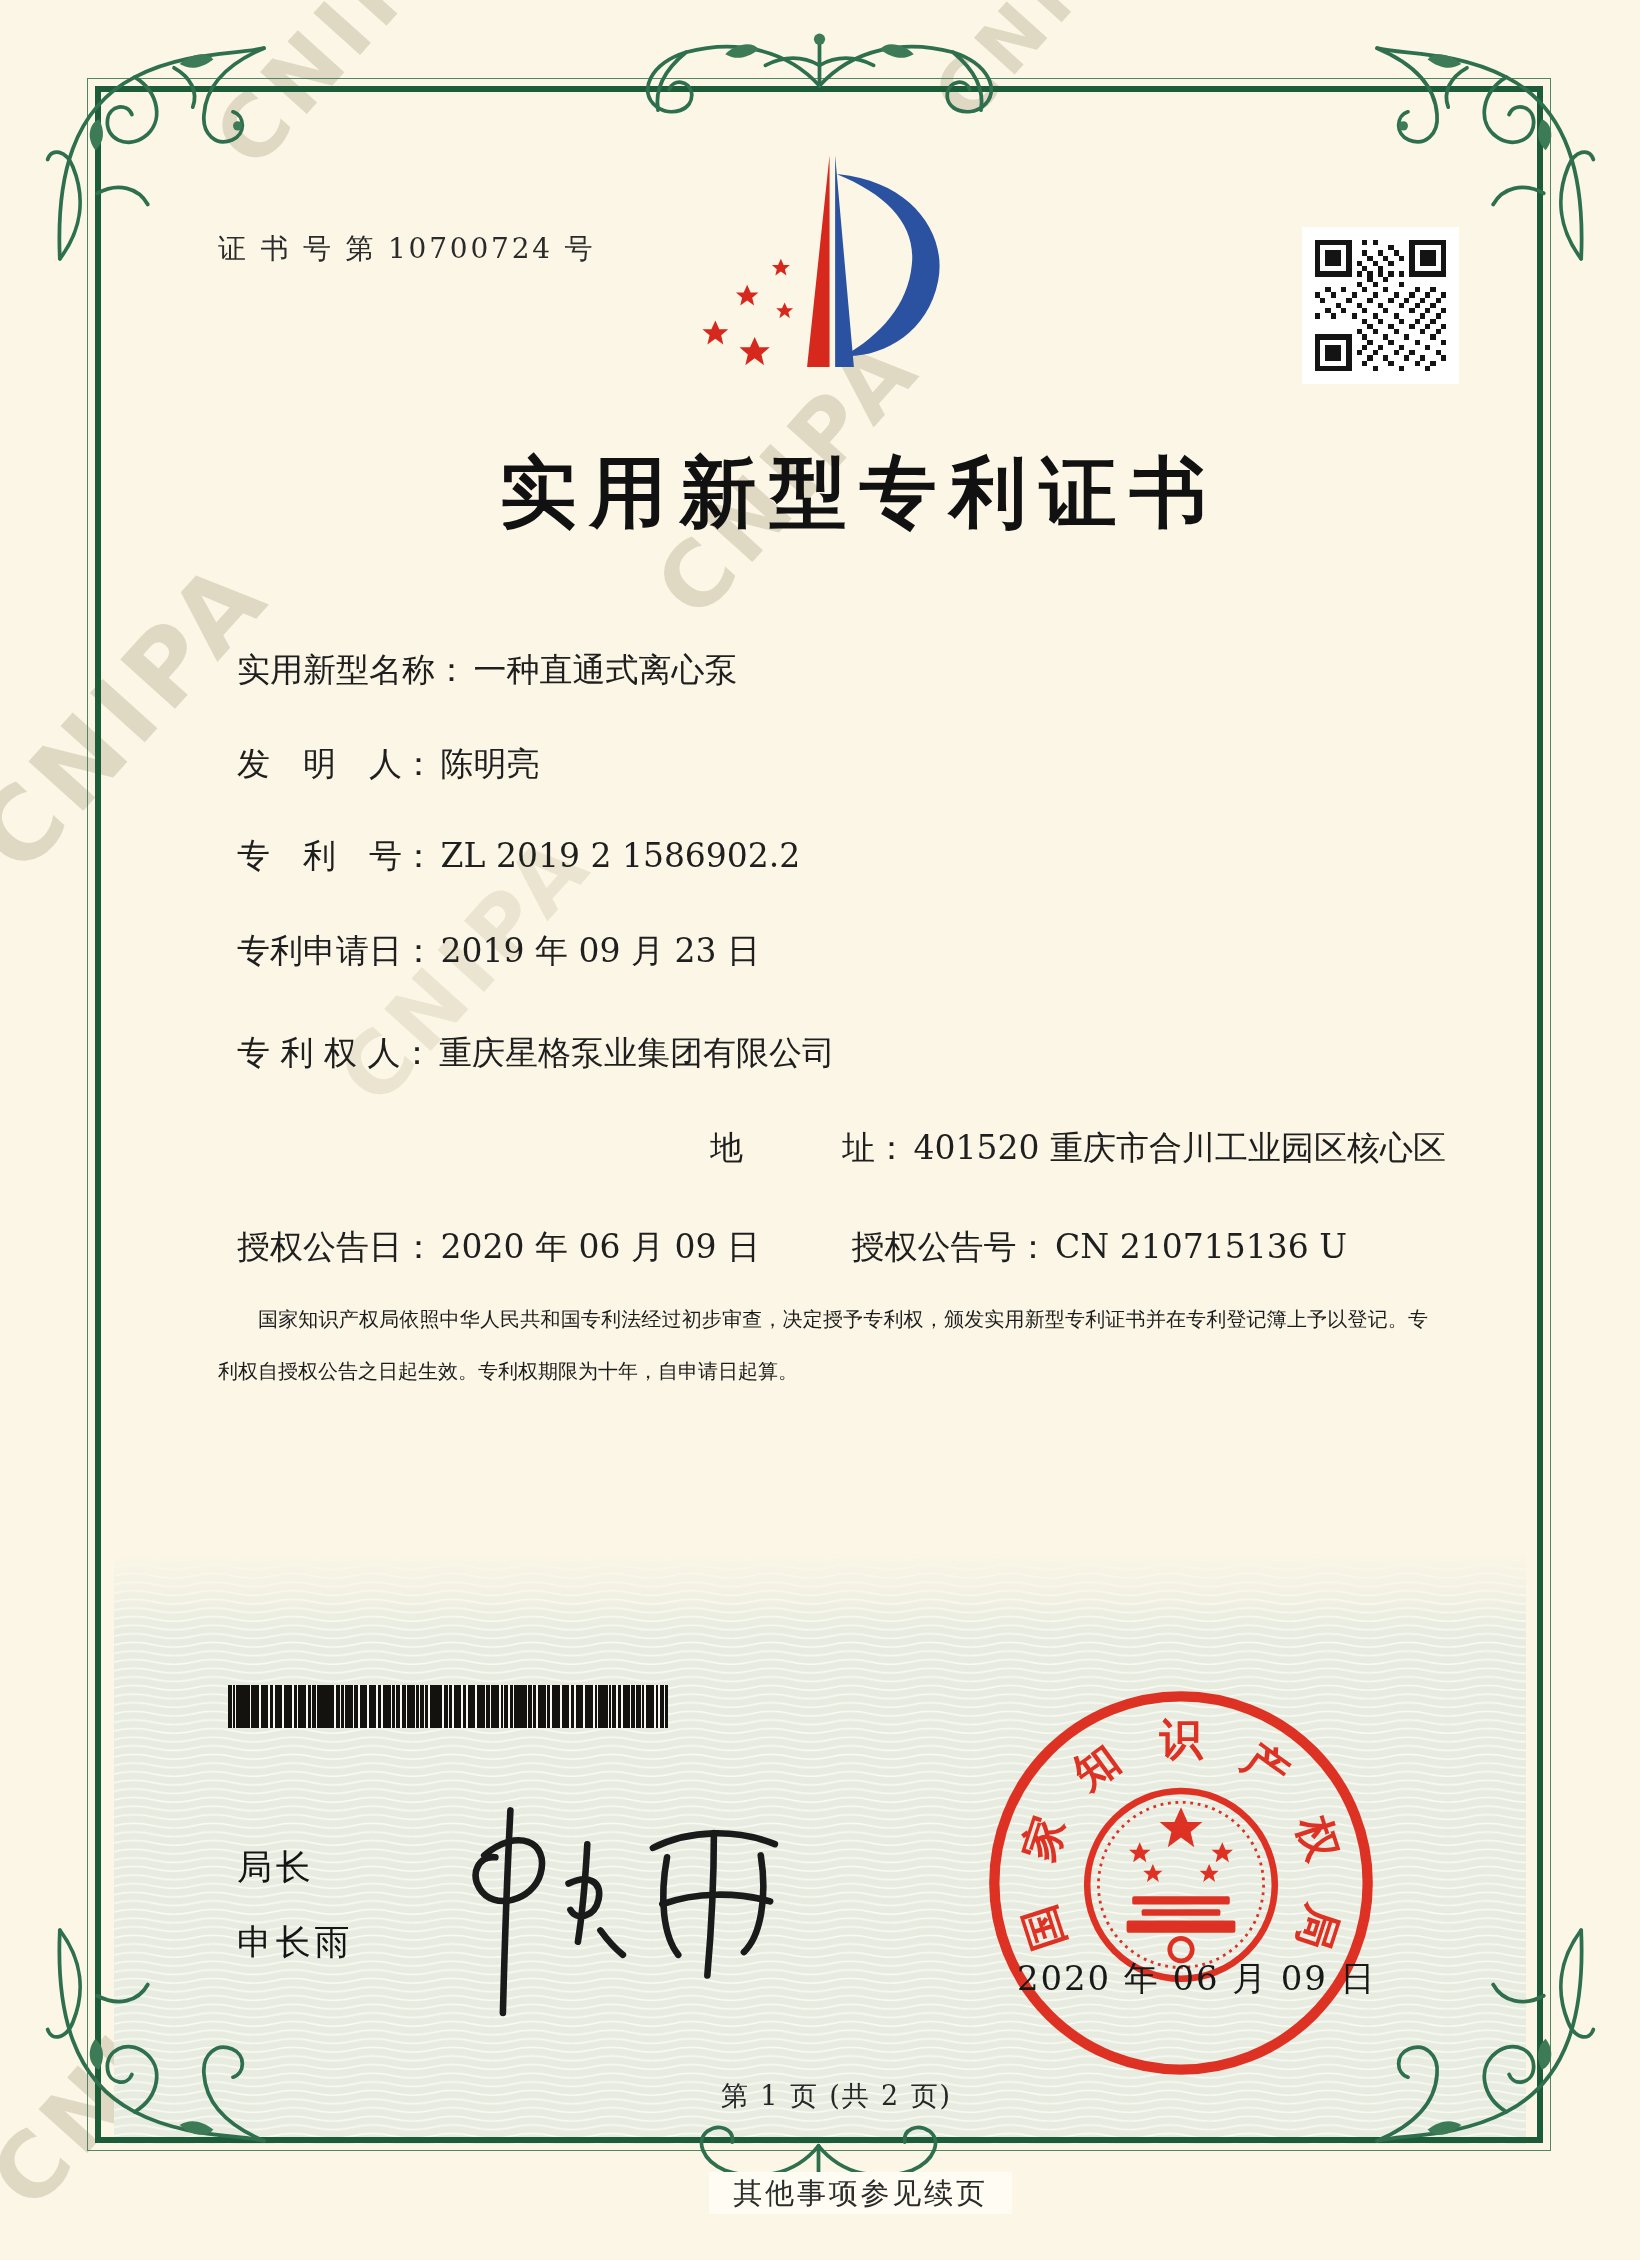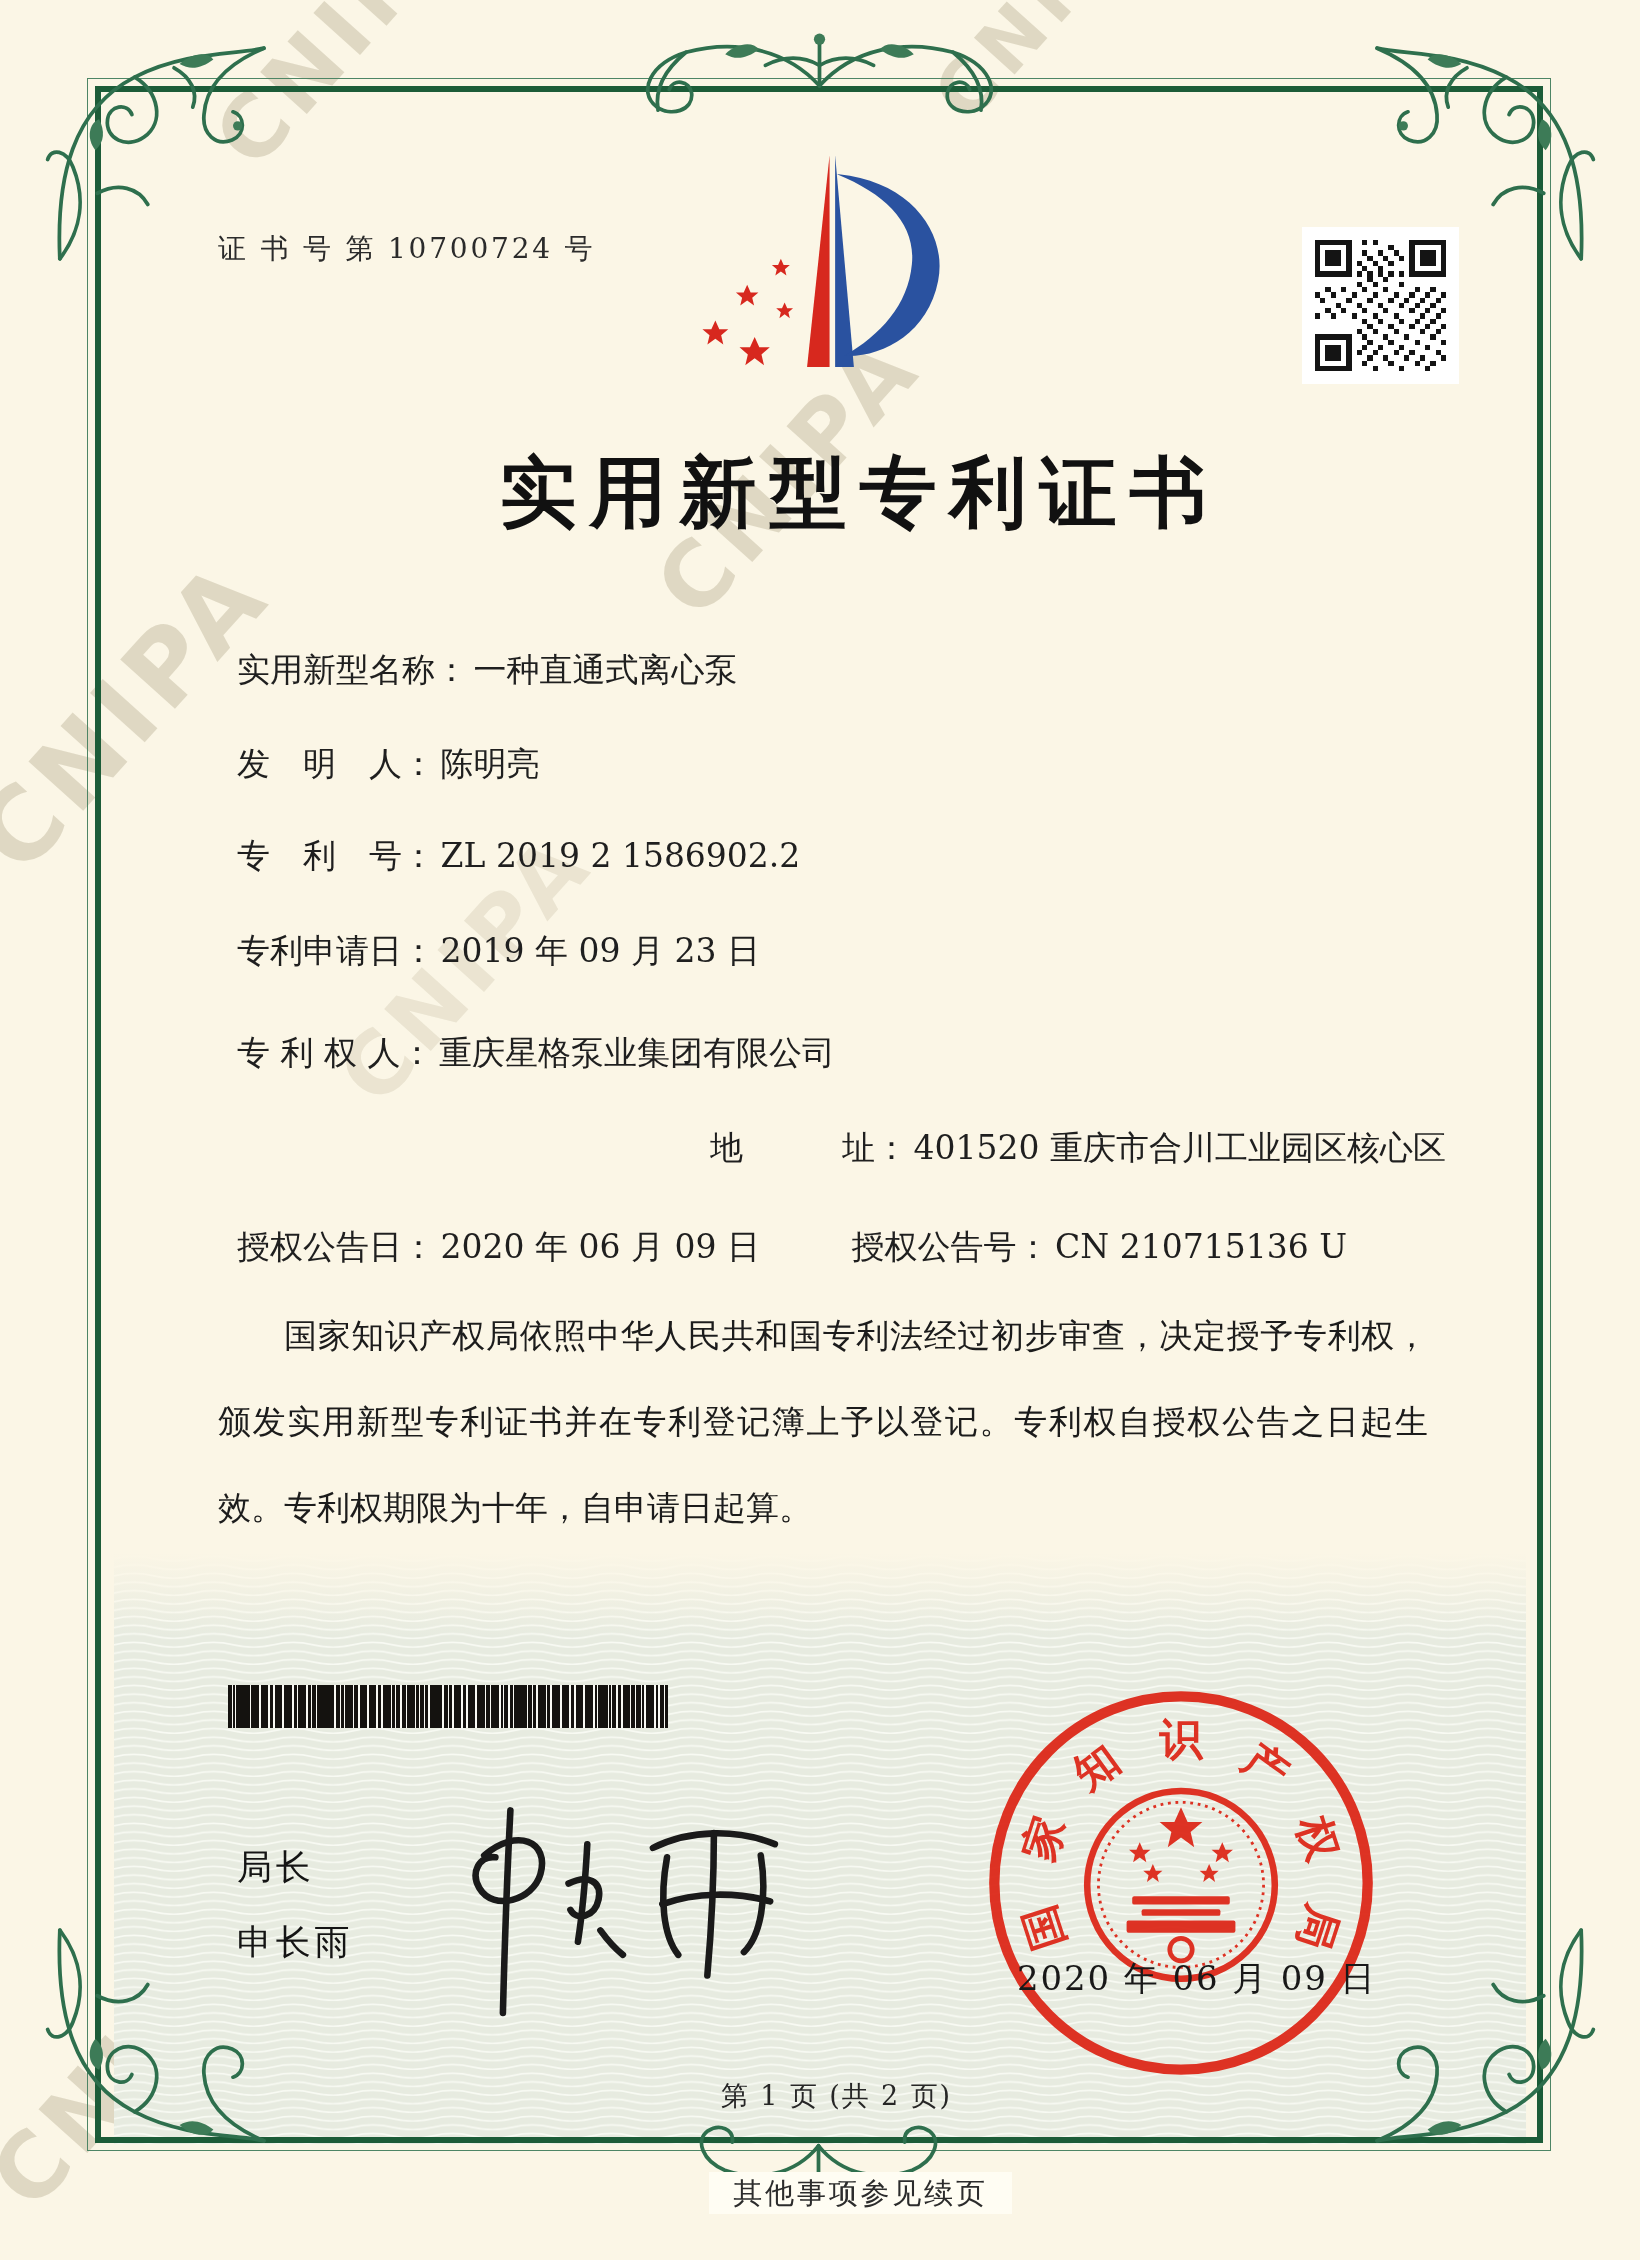--- a/index.html
+++ b/index.html
@@ -60,21 +60,21 @@
     position:absolute;left:237px;width:1209px;
     font-size:33px;color:#1f1f1f;white-space:nowrap;
   }
   .field .val{margin-left:5.6px;}
   .f1{top:648px;} .f2{top:742px;} .f3{top:834px;}
   .f4{top:929px;} .f5{top:1031px;} .f6{top:1126px;text-align:right;} .f7{top:1225px;}
   .f7 .grp2{margin-left:81px;}
   
   .body-text{
     position:absolute;left:218px;top:1293px;width:1210px;
-    font-size:33px;line-height:86px;color:#1c1c1c;text-align:justify;
+    font-size:20px;line-height:52px;color:#1c1c1c;text-align:justify;
   }
   .body-text p{margin:0;text-indent:2em;}
   
   .waves{position:absolute;left:114px;top:1553px;width:1412px;height:591px;}
   .waves svg{display:block;width:100%;height:100%;}
   .wave-fade{
     position:absolute;left:114px;top:1553px;width:1412px;height:84px;
     background:linear-gradient(#fbf6e6,rgba(251,246,230,0));
   }
   

